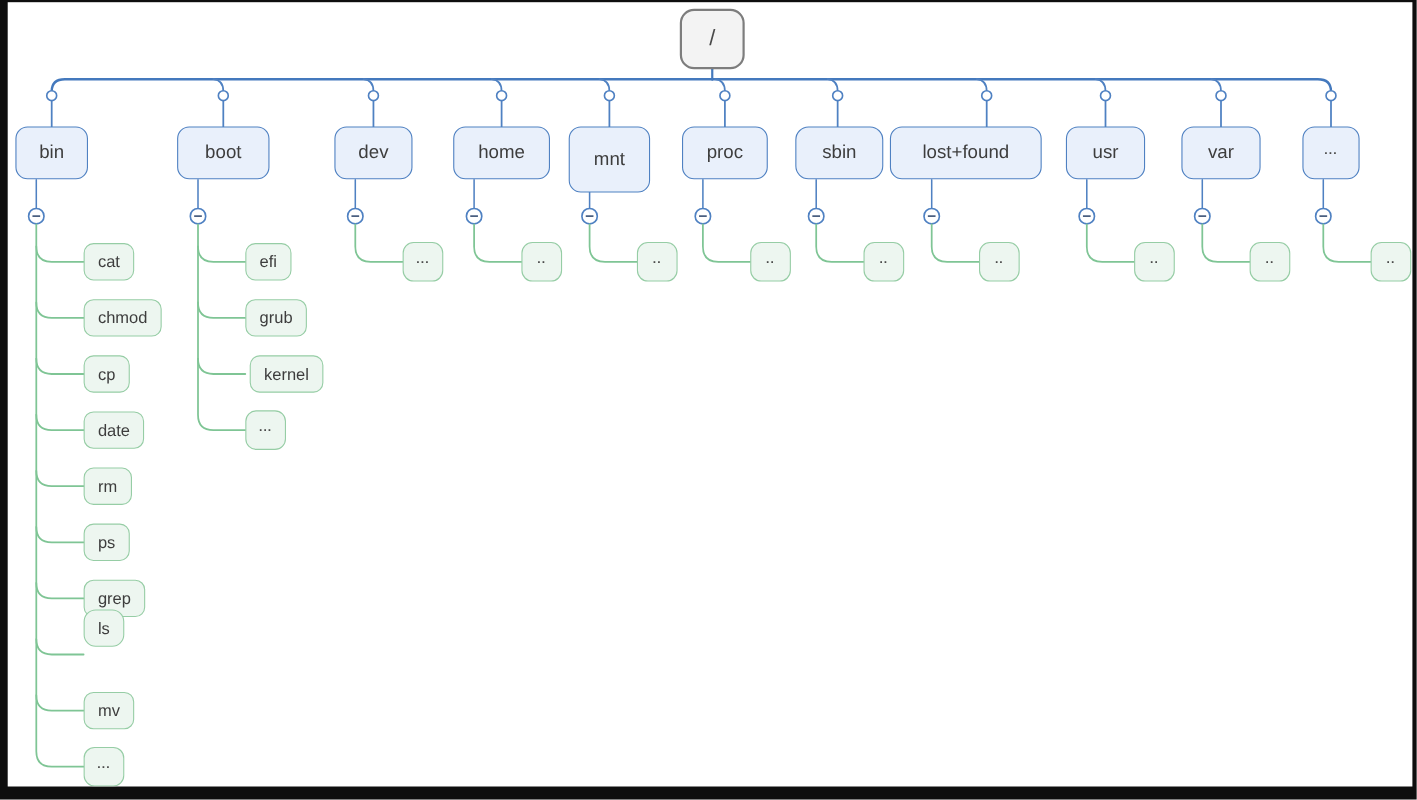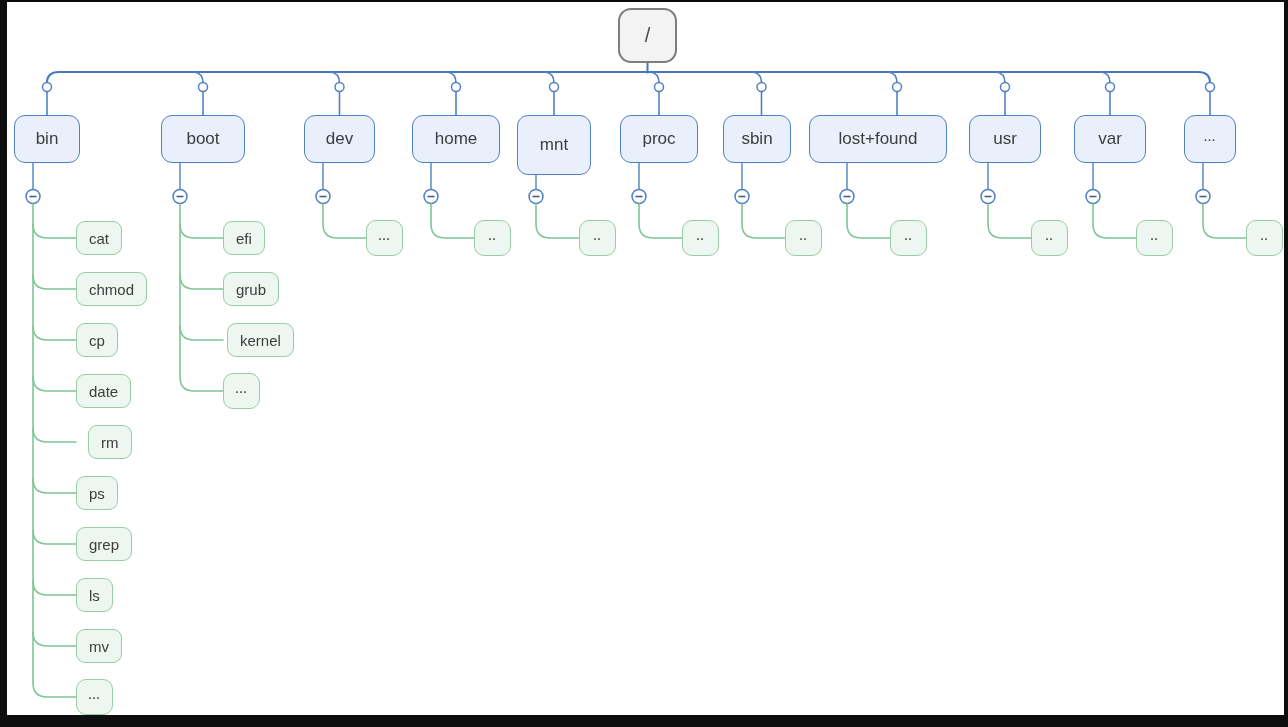--- a/index.html
+++ b/index.html
@@ -149,30 +149,30 @@
         </div>
         <div class="node file-node" style="left: 69px; top: 270px;">
           <span>chmod</span>
         </div>
         <div class="node file-node" style="left: 69px; top: 321px;">
           <span>cp</span>
         </div>
         <div class="node file-node" style="left: 69px; top: 372px;">
           <span>date</span>
         </div>
-        <div class="node file-node" style="left: 69px; top: 423px; margin-left: 12px;">
+        <div class="node file-node" style="left: 69px; top: 423px;">
           <span>rm</span>
         </div>
         <div class="node file-node" style="left: 69px; top: 474px; align-items: center;">
           <span>ps</span>
         </div>
         <div class="node file-node" style="left: 69px; top: 525px;">
           <span>grep</span>
         </div>
-        <div class="node file-node" style="left: 69px; top: 576px;">
+        <div class="node file-node" style="left: 69px; top: 552px; border-radius: 11px;">
           <span>ls</span>
         </div>
         <div class="node file-node" style="left: 69px; top: 627px;">
           <span>mv</span>
         </div>
         <div class="node file-node dotsbox" style="left: 69px; top: 677px;">
           <span class="dots-label">...</span>
         </div>
         <div class="node dir-node" style="left: 154px; top: 113px; width: 84px; height: 48px;">
           <span>boot</span>
@@ -206,21 +206,21 @@
         </div>
         <div class="node file-node dotsbox" style="left: 572px; top: 218px;">
           <span class="dots-label">..</span>
         </div>
         <div class="node dir-node" style="left: 613px; top: 113px; width: 78px; height: 48px;">
           <span>proc</span>
         </div>
         <div class="node file-node dotsbox" style="left: 675px; top: 218px;">
           <span class="dots-label">..</span>
         </div>
-        <div class="node dir-node" style="left: 716px; top: 113px; width: 68px; height: 48px;">
+        <div class="node dir-node" style="left: 716px; top: 113px; width: 80px; height: 48px; border-radius: 12px;">
           <span>sbin</span>
         </div>
         <div class="node file-node dotsbox" style="left: 778px; top: 218px;">
           <span class="dots-label">..</span>
         </div>
         <div class="node dir-node" style="left: 802px; top: 113px; width: 138px; height: 48px;">
           <span>lost+found</span>
         </div>
         <div class="node file-node dotsbox" style="left: 883px; top: 218px;">
           <span class="dots-label">..</span>

